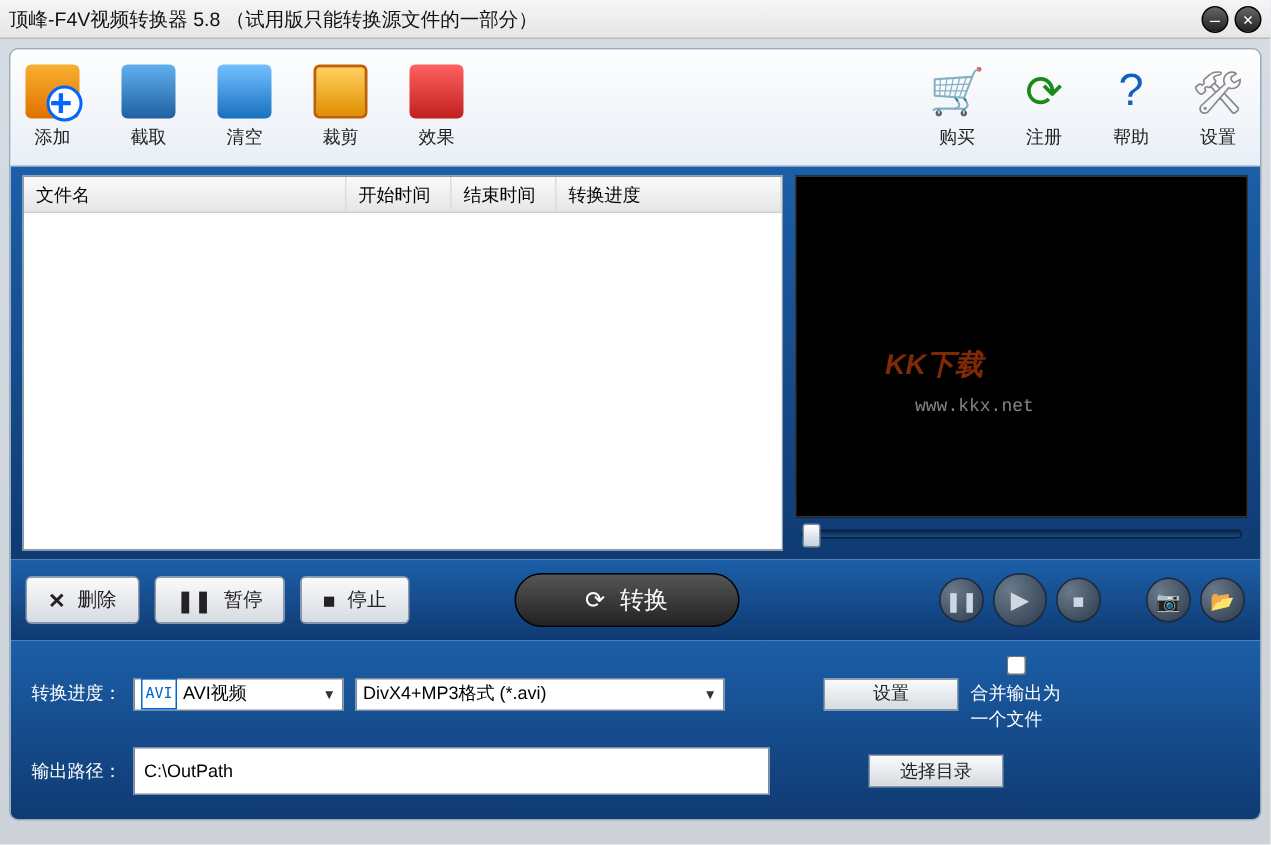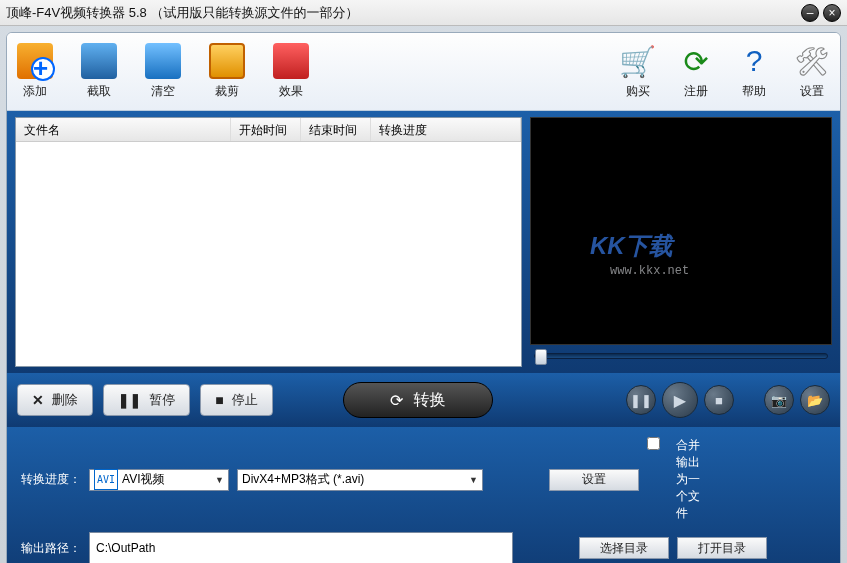--- a/index.html
+++ b/index.html
@@ -38,28 +38,28 @@
 .play-round { width: 36px; height: 36px; font-size: 16px; }
 .preview-controls { margin-left: auto; display: flex; align-items: center; gap: 6px; }
 
 .settings { background: linear-gradient(#1c5fa8,#0f3a72); padding: 10px 14px 6px; font-size: 12px; color: #fff; }
 .srow { display: flex; align-items: center; gap: 8px; margin-bottom: 10px; }
 .srow label { width: 60px; }
 .combo { height: 22px; background: #fff; border: 1px solid #7a8aa0; color: #000; font-size: 12px; padding: 0 4px; display: flex; align-items: center; justify-content: space-between; cursor: pointer; }
 .combo .arr { font-size: 9px; color: #333; }
 .text-input { height: 22px; background: #fff; border: 1px solid #7a8aa0; color: #000; font-size: 12px; padding: 15px 6px; display: flex; align-items: center; }
 .sbtn { width: 90px; height: 22px; background: linear-gradient(#fafafa,#d6dbe2); border: 1px solid #8a98ac; font-size: 12px; color: #222; cursor: pointer; }
-.chk { display: flex; align-items: flex-start; gap: 16px; color: #fff; }
+.chk { display: flex; align-items: center; gap: 4px; color: #fff; flex-direction: column; }
 .chk input { width: 13px; height: 13px; }
 
 .footer { height: 26px; background: linear-gradient(#fefefe,#e4e8ef); display: flex; align-items: center; padding: 0 10px; font-size: 12px; color: #222; border-top: 1px solid #bcd; }
 .footer .pbar { flex: 1; height: 14px; background: #fff; border: 1px solid #9ab; margin: 0 10px; }
 .footer .pval { color: #1050a0; font-size: 11px; position: relative; left: -50%; }
 
-.watermark { position: absolute; top: 230px; left: 590px; color: #3b82f6; font-size: 24px; font-style: italic; font-weight: bold; pointer-events: none; opacity: .65; }
+.watermark { position: absolute; top: 230px; left: 590px; color: #c2410c; font-size: 19px; font-style: italic; font-weight: bold; pointer-events: none; opacity: .65; }
 .watermark2 { position: absolute; top: 264px; left: 610px; color: #dadce0; font-size: 12px; pointer-events: none; opacity: .6; font-family: Liberation Mono, monospace; }
 
 
 .ic-add{background:linear-gradient(#f8b030,#e07000);position:relative}.ic-add::after{content:"+";position:absolute;color:#06f;font-size:26px;font-weight:bold;background:#fff;border-radius:50%;width:20px;height:20px;line-height:18px;right:-2px;bottom:-2px;border:2px solid #06f}
 .ic-clear{background:linear-gradient(#73c0ff,#1870c0);border-radius:50%}
 .ic-cut{background:linear-gradient(#60b0f0,#2060a0)}
 .ic-crop{background:linear-gradient(#ffd060,#e09000);border:2px solid #c06000}
 .ic-fx{background:linear-gradient(#ff6060,#c02020);border-radius:6px}
 .ic-buy{color:#e05000;font-size:30px}
 .ic-reg{color:#1a8a1a;font-size:30px}
@@ -199,21 +199,20 @@
         <span>合并输出为一个文件</span>
       </label>
     </div>
     <div class="srow">
       <label>输出路径：</label>
       <div class="text-input" style="width:424px">
           <span>C:\OutPath</span>
         </div>
       <div style="width:50px"></div>
       <button class="sbtn">选择目录</button>
-      <button class="sbtn">打开目录</button>
     </div>
   </div>
 
 
 </div>
 
 <div class="watermark">KK下载</div>
 <div class="watermark2">www.kkx.net</div>
 
 </body></html>

